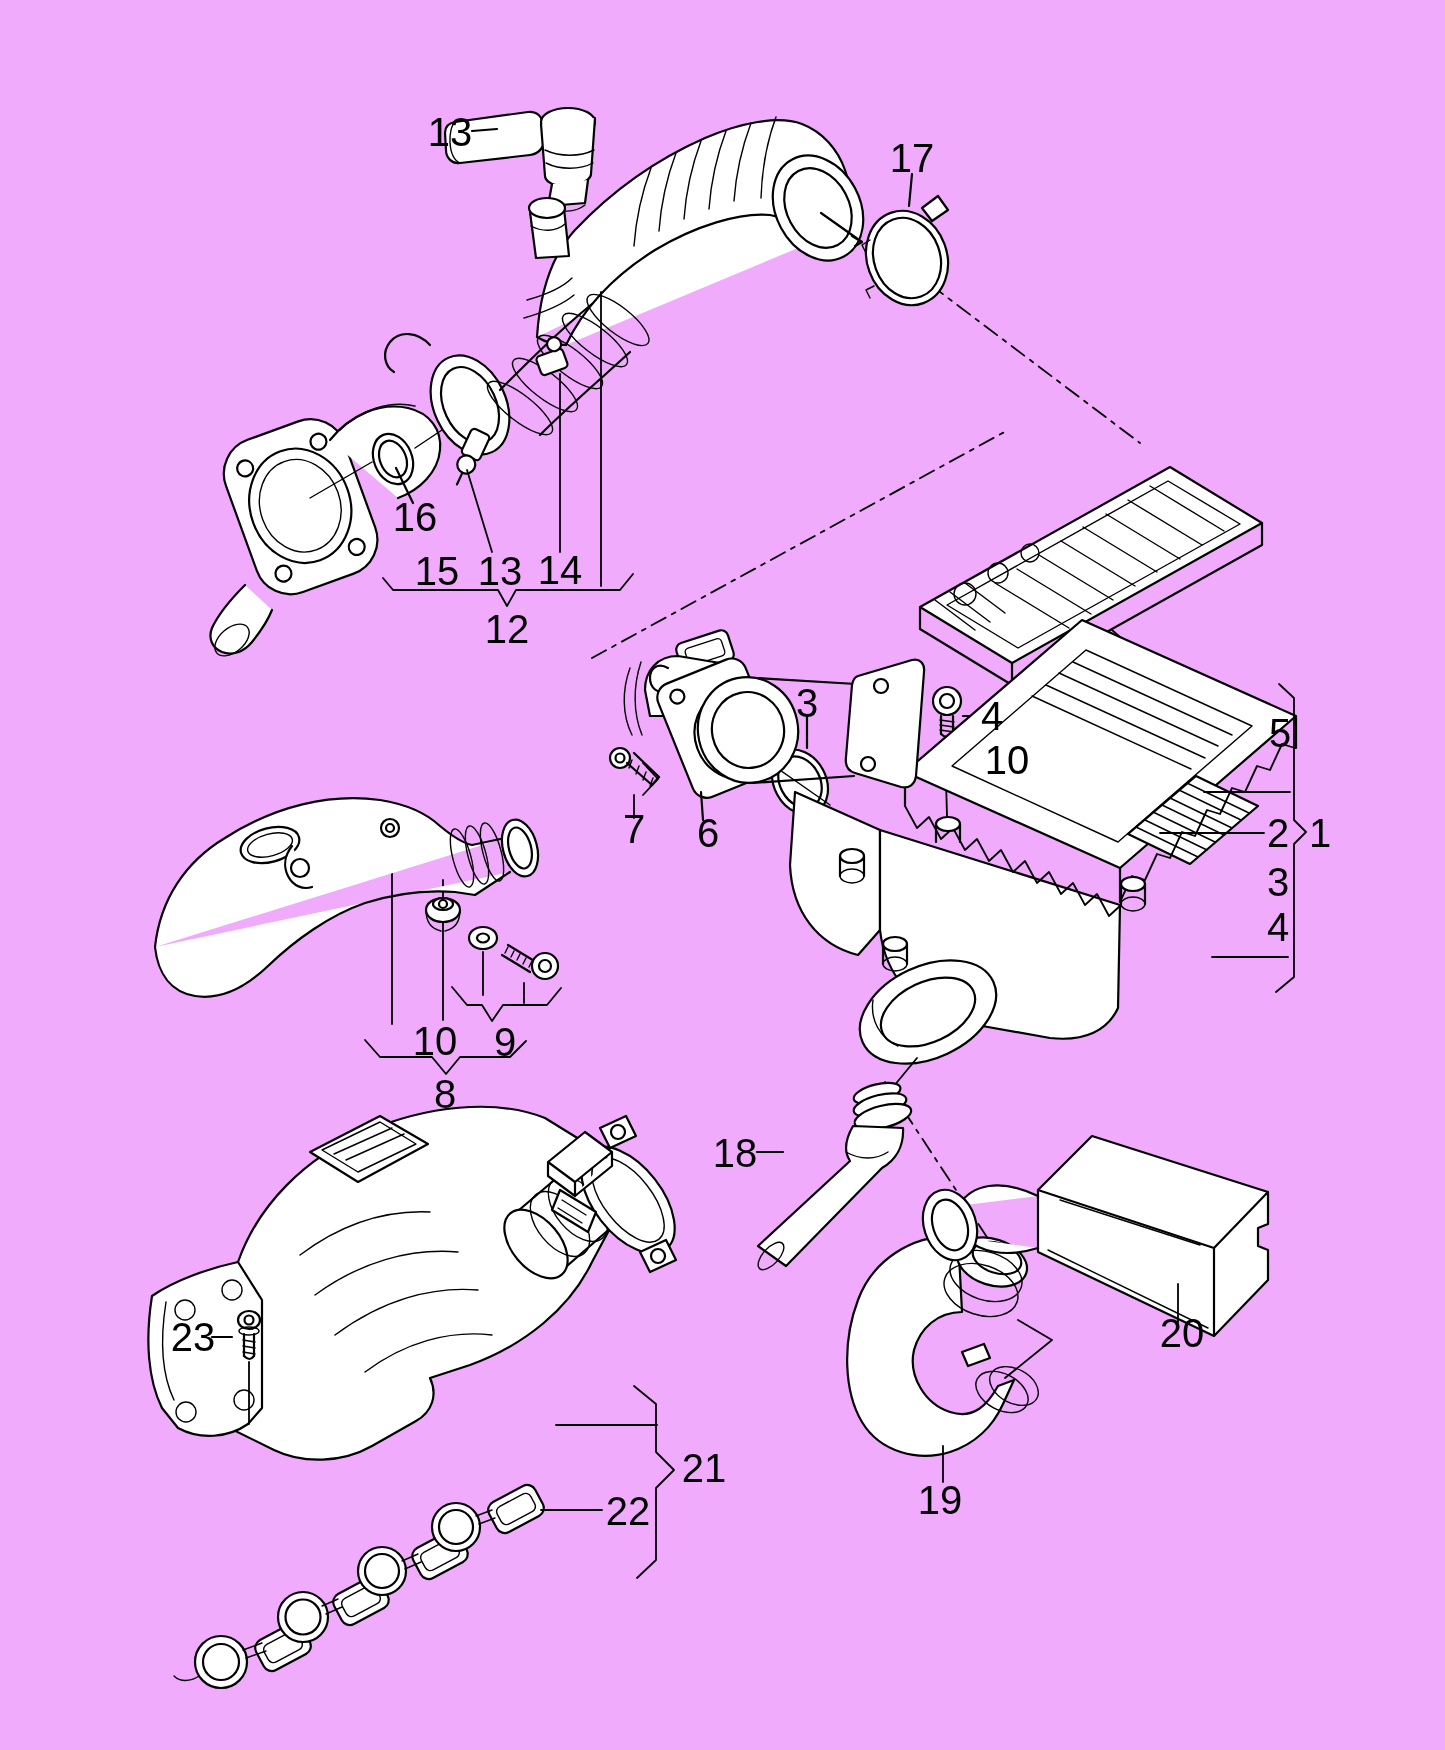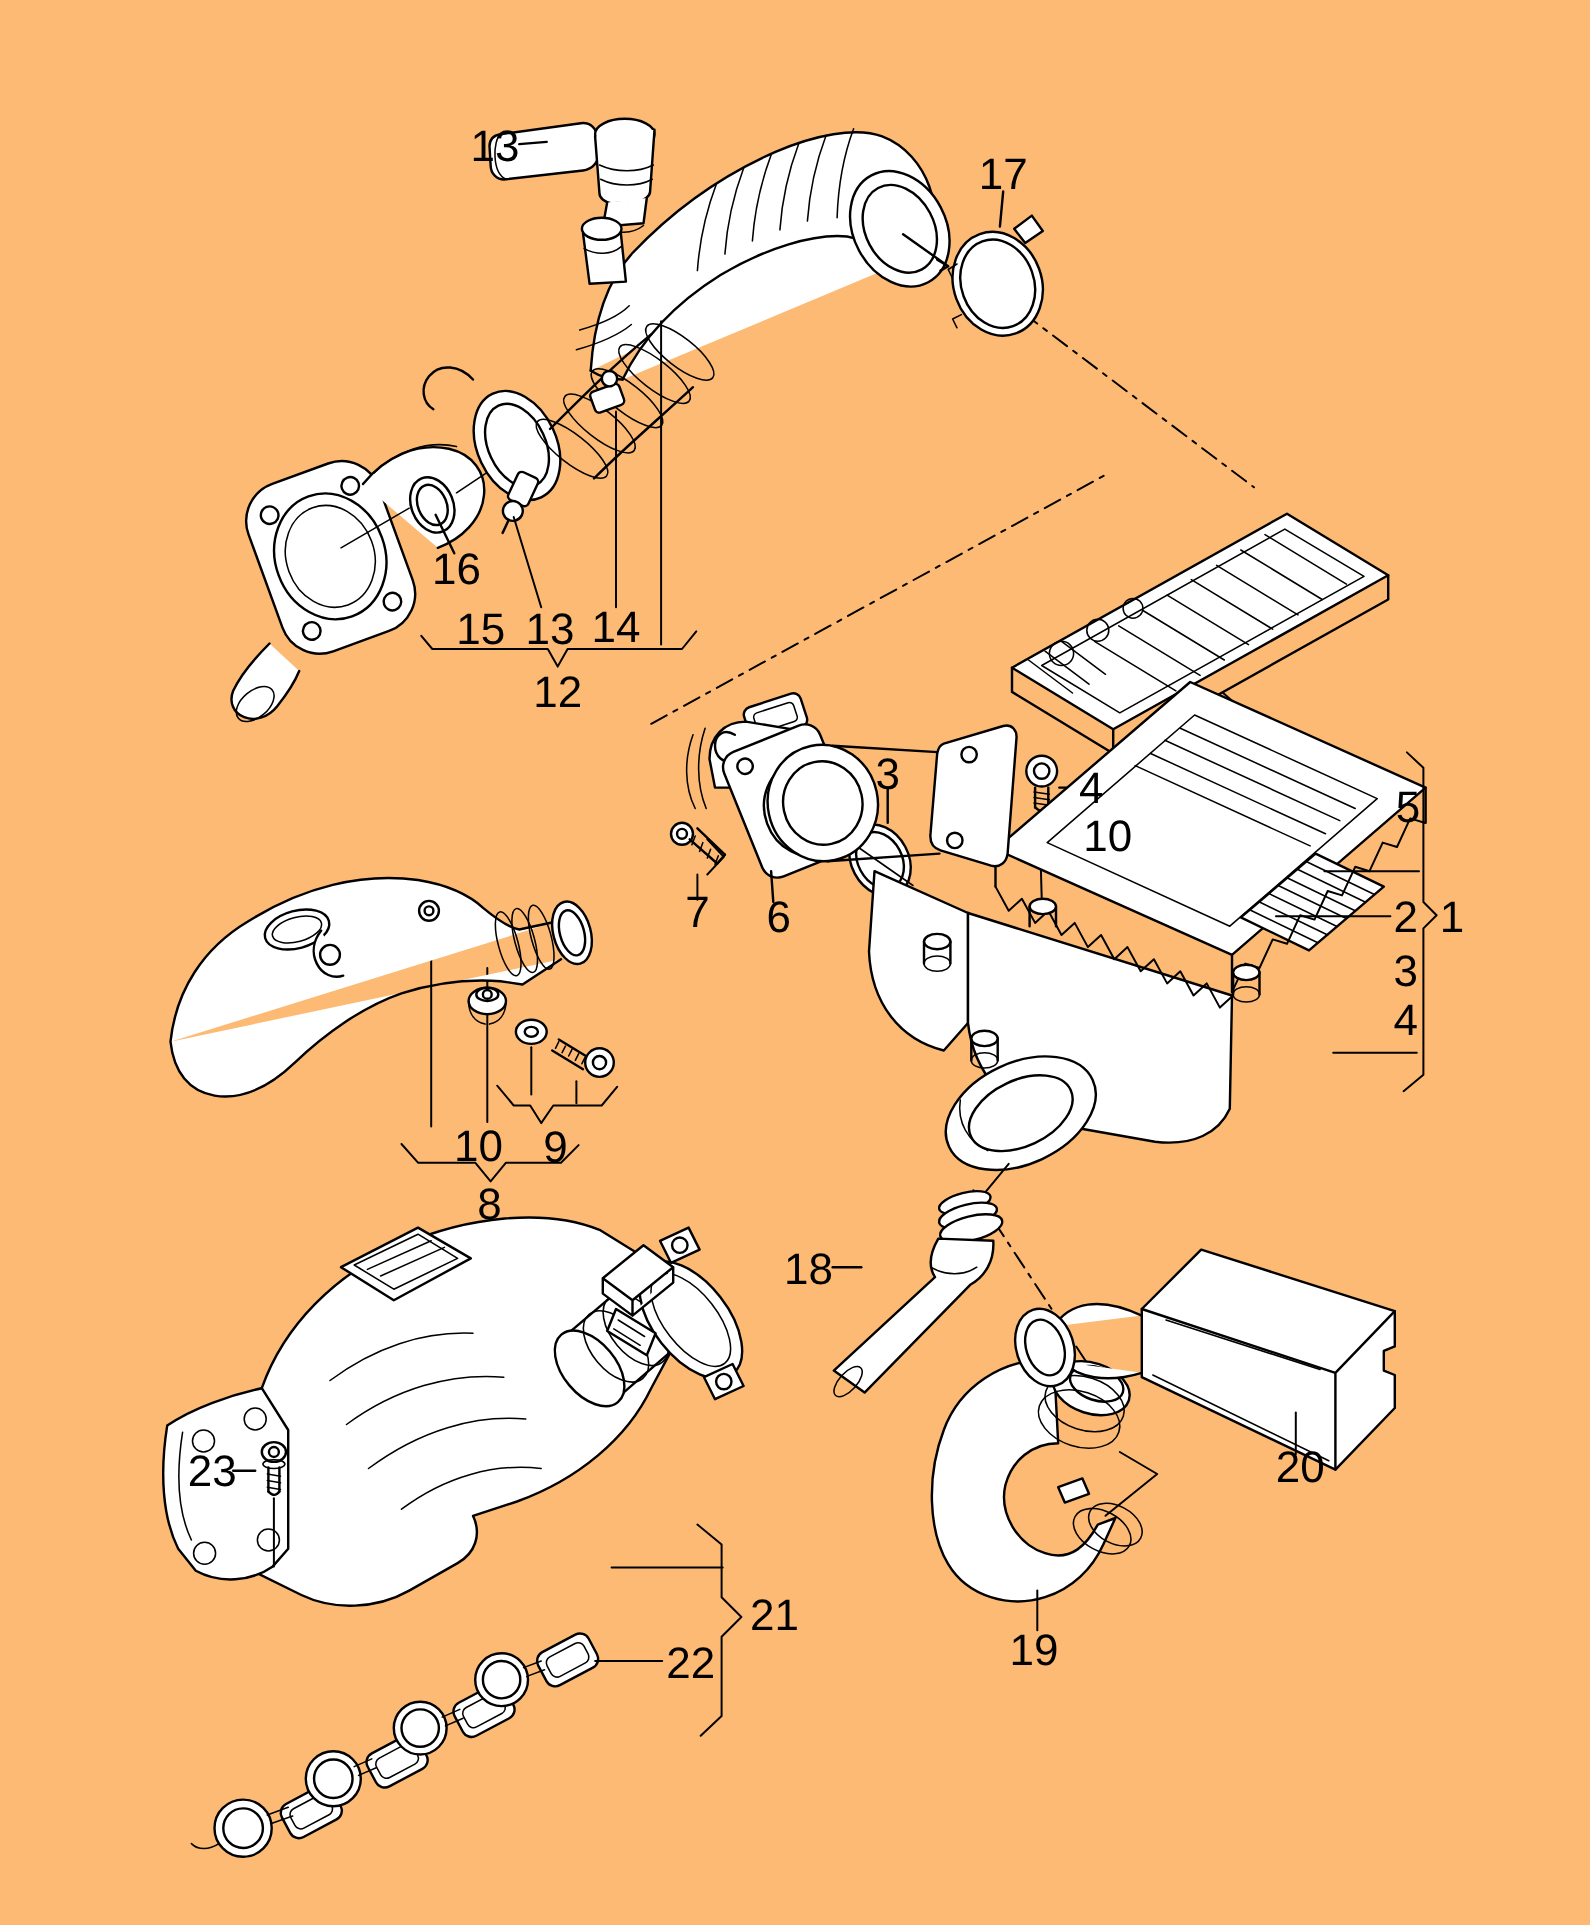--- a/index.html
+++ b/index.html
@@ -1,16 +1,16 @@
 <!DOCTYPE html>
 <html><head>
 <meta charset="utf-8">
 <style>
   html,body { margin:0; padding:0; background:#ffffff; }
-  .page { width:1445px; height:1750px; position:relative; background:#fdba74; }
+  .page { width:1445px; height:1750px; position:relative; background:#f0abfc; }
   svg { display:block; }
   svg * { stroke:#000000; fill:none; stroke-width:2.2; stroke-linejoin:round; stroke-linecap:round; }
   svg .f  { fill:#ffffff; }
   svg .thin { stroke-width:1.4; }
   svg .mid  { stroke-width:1.8; }
   svg .dd { stroke-dasharray:16 7 4 7; stroke-width:1.8; }
   svg text { stroke:none; fill:#000000; font-family:"Liberation Sans", sans-serif;
              font-size:40px; text-anchor:middle; }
   svg .hl { stroke:none; }
 </style>

